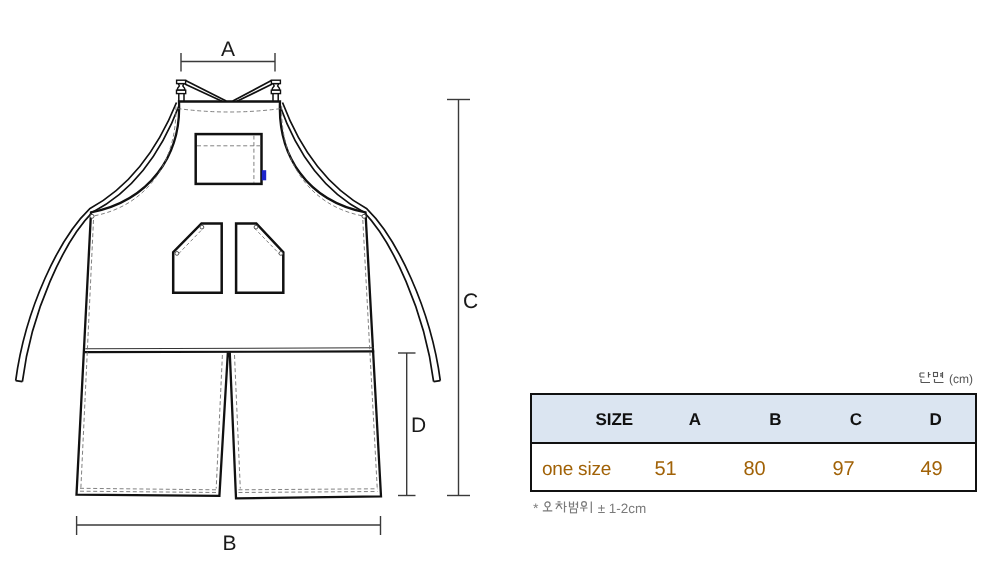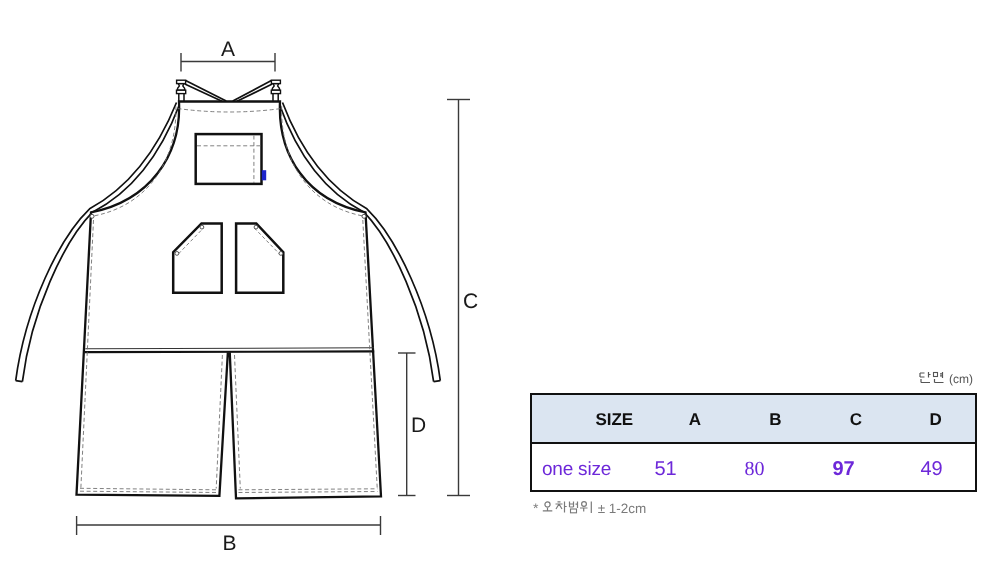--- a/index.html
+++ b/index.html
@@ -142,25 +142,25 @@
 <div class="abs" style="left:530px;top:392.5px;width:443px;border:2px solid #111;">
 
 <div style="display:flex;background:#dbe5f1;height:47px;line-height:50px;font-weight:bold;font-size:17px;color:#111;border-bottom:2px solid #111;text-align:center;padding-left:42px;">
 <div style="width:89px;">SIZE</div>
       <div style="width:89px;">A</div>
       <div style="width:89px;">B</div>
       <div style="width:89px;">C</div>
       <div style="width:87px;">D</div>
 </div>
 
-<div style="display:flex;background:#fff;height:46px;line-height:51px;font-size:20px;color:#6d28d9;text-align:center;">
+<div style="display:flex;background:#fff;height:46px;line-height:51px;font-size:20px;color:#a16207;text-align:center;">
 <div style="width:89px;font-size:19px;letter-spacing:-0.2px;">one size</div>
       <div style="width:89px;">51</div>
-      <div style="width:89px;font-family:Liberation Serif, serif;">80</div>
-      <div style="width:89px;font-weight:bold;">97</div>
+      <div style="width:89px;">80</div>
+      <div style="width:89px;">97</div>
       <div style="width:87px;">49</div>
 </div>
 </div>
 
 <div class="abs" style="left:533px;top:500px;font-size:13px;color:#7a7a7a;">
 <span style="font-size:14px;">*</span>
 <svg width="52" height="14" viewBox="0 0 52 14" style="vertical-align:-2px" stroke="#7a7a7a" stroke-width="1.2" fill="none">
 
 <circle cx="5.5" cy="3.4" r="2.6"></circle>
 <path d="M5.5,6.6 v3 M0.8,9.8 h9.5"></path>

